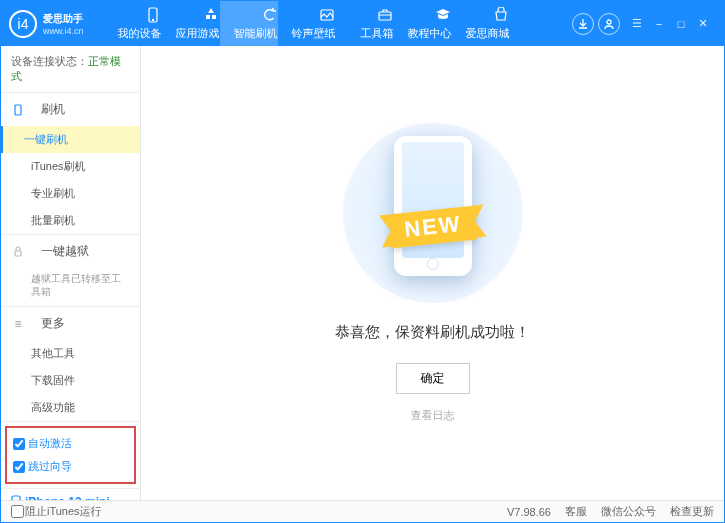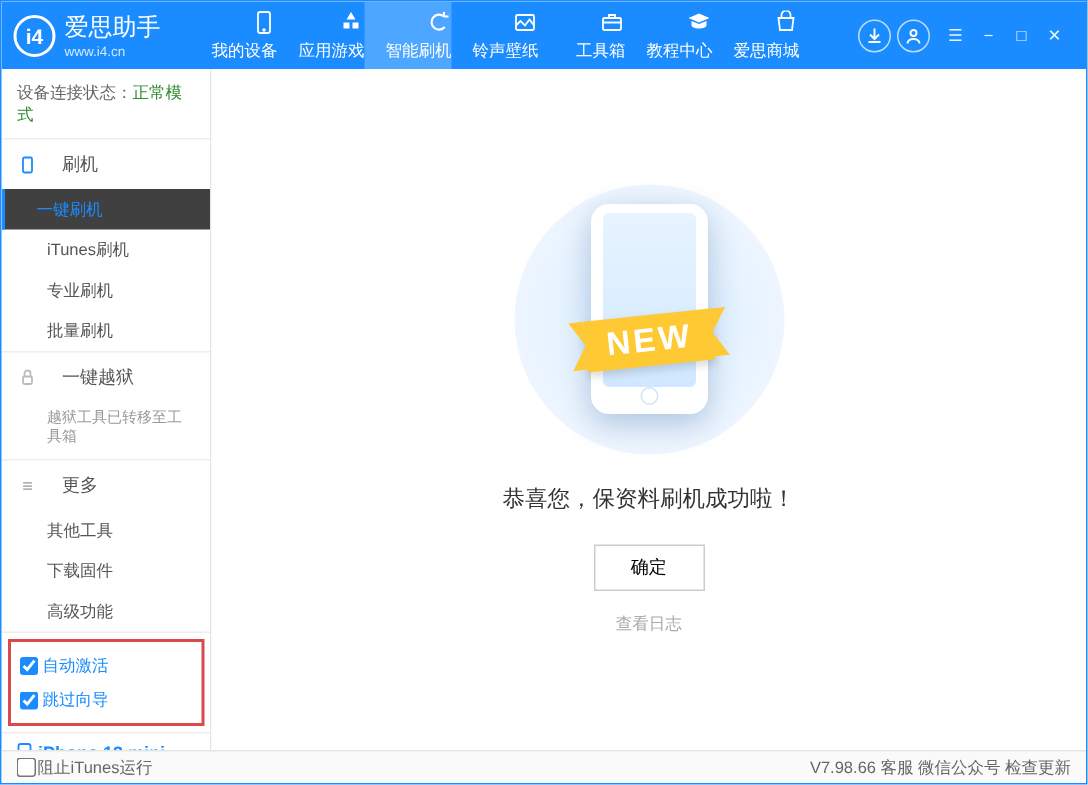--- a/index.html
+++ b/index.html
@@ -1,39 +1,39 @@
 <!DOCTYPE html>
 <html><head>
 <meta charset="utf-8">
 <style>
 *{margin:0;padding:0;box-sizing:border-box;font-family:"Microsoft YaHei","PingFang SC",sans-serif}
 body{width:725px;height:523px;overflow:hidden;background:#fff;border:1px solid #1a8cff;font-size:12px;color:#333;position:relative}
 .titlebar{height:45px;background:linear-gradient(to bottom,#1a8cff,#1a8cff);display:flex;align-items:center;color:#fff;padding:0 8px}
 .logo-wrap{display:flex;align-items:center;gap:6px}
-.logo{width:28px;height:28px;border:2px solid #fff;border-radius:50%;display:flex;align-items:center;justify-content:center;font-weight:bold;font-size:14px}
+.logo{width:28px;height:28px;border:2px solid #fff;border-radius:50%;display:flex;align-items:center;justify-content:center;font-weight:normal;font-size:14px}
 .brand{display:flex;flex-direction:column}
-.brand-name{font-size:16px;font-weight:normal}
+.brand-name{font-size:10px;font-weight:bold}
 .brand-url{font-size:9px;opacity:.8}
 .nav{display:flex;flex:1;margin-left:20px;height:100%}
 .nav-item{width:58px;display:flex;flex-direction:column;align-items:flex-end;justify-content:center;gap:2px;cursor:pointer;font-size:11px}
 .nav-item.active{background:#4da6ff}
 .nav-icon{width:18px;height:18px;display:flex;align-items:center;justify-content:center}
 .winbtns{display:flex;gap:8px;align-items:center;margin-right:6px}
 .winbtn{width:14px;height:14px;cursor:pointer;opacity:.9;font-size:11px;display:flex;align-items:center;justify-content:center}
 .circbtn{width:22px;height:22px;border:1.5px solid rgba(255,255,255,.7);border-radius:50%;display:flex;align-items:center;justify-content:center;cursor:pointer;margin-left:4px}
 .body{display:flex;height:calc(100% - 45px - 22px)}
 .sidebar{width:140px;border-right:1px solid #e5e5e5;display:flex;flex-direction:column;overflow-y:auto}
 .status{padding:8px 10px;font-size:11px;color:#666;border-bottom:1px solid #eee}
 .status-val{color:#2e8b2e}
 .nav-g{border-bottom:1px solid #eee}
 .nav-h{display:flex;align-items:center;gap:16px;padding:8px 10px;font-size:12px;color:#555;cursor:pointer}
 .nav-h .hicon{width:14px;height:14px;display:flex;align-items:center;justify-content:center;color:#999}
 .nav-h.blue .hicon{color:#1a8cff}
 .nav-s{padding:6px 10px 6px 30px;font-size:11px;color:#555;cursor:pointer}
-.nav-s.active{background:#404040;color:#1a8cff;border-left:2px solid #1a8cff;padding-left:21px}
+.nav-s.active{background:#fef9c3;color:#1a8cff;border-left:2px solid #1a8cff;padding-left:21px}
 .note{font-size:10px;color:#999;padding:4px 10px 8px 30px;line-height:1.3}
 .chks{padding:8px 6px;border:2px solid #d94b4b;margin:4px;display:flex;gap:8px;flex-wrap:wrap}
 .chk{display:flex;align-items:center;gap:3px;font-size:11px;color:#1a8cff;cursor:pointer}
 .chk input{accent-color:#1a8cff;width:12px;height:12px}
 .device{padding:6px 10px;border-top:1px solid #eee}
 .dev-name{color:#1a8cff;font-size:12px;font-weight:bold;display:flex;align-items:center;gap:4px}
 .main{flex:1;display:flex;flex-direction:column;align-items:center;justify-content:center;position:relative;background:#fff}
 .illus{width:180px;height:180px;position:relative;margin-bottom:20px}
 .halo{width:180px;height:180px;border-radius:50%;background:radial-gradient(circle,#d6ecff 0%,#eaf4ff 60%,#f7fbff 100%);position:absolute}
 .phone{position:absolute;left:50%;top:50%;transform:translate(-50%,-55%);width:78px;height:140px;background:#fff;border-radius:12px;box-shadow:0 6px 20px rgba(0,60,120,.25)}
@@ -42,21 +42,21 @@
 .ribbon{position:absolute;left:50%;top:58%;transform:translate(-50%,-50%) rotate(-6deg);background:#ffc933;color:#fff;font-weight:900;font-size:22px;letter-spacing:2px;padding:4px 14px;box-shadow:0 3px 6px rgba(0,0,0,.15)}
 .ribbon::before,.ribbon::after{content:"";position:absolute;top:0;width:0;height:0}
 .ribbon::before{left:-10px;border:16px solid #ffc933;border-left-color:transparent;border-top-width:16px;border-bottom-width:16px;border-right-width:0;border-left-width:10px}
 .ribbon::after{right:-10px;border:16px solid #ffc933;border-right-color:transparent;border-top-width:16px;border-bottom-width:16px;border-left-width:0;border-right-width:10px}
 .msg{font-size:15px;color:#333;margin-bottom:21px}
 .okbtn{border:1px solid #ccc;background:#fff;padding:6px 24px;font-size:12px;cursor:pointer;margin-bottom:14px}
 .loglink{font-size:11px;color:#aaa;cursor:pointer}
 .footer{height:22px;border-top:1px solid #e5e5e5;display:flex;align-items:center;padding:0 10px;font-size:11px;color:#666;background:#fafafa}
 .footer .f-chk{display:flex;align-items:center;gap:1px}
 .footer .spacer{flex:1}
-.footer .f-item{margin-left:3px;cursor:pointer}
+.footer .f-item{margin-left:14px;cursor:pointer}
 svg{display:block}
 </style>
 </head>
 <body>
 
 <div class="titlebar">
   <div class="logo-wrap">
     <div class="logo">i4</div>
     <div class="brand">
       <div class="brand-name">爱思助手</div>

